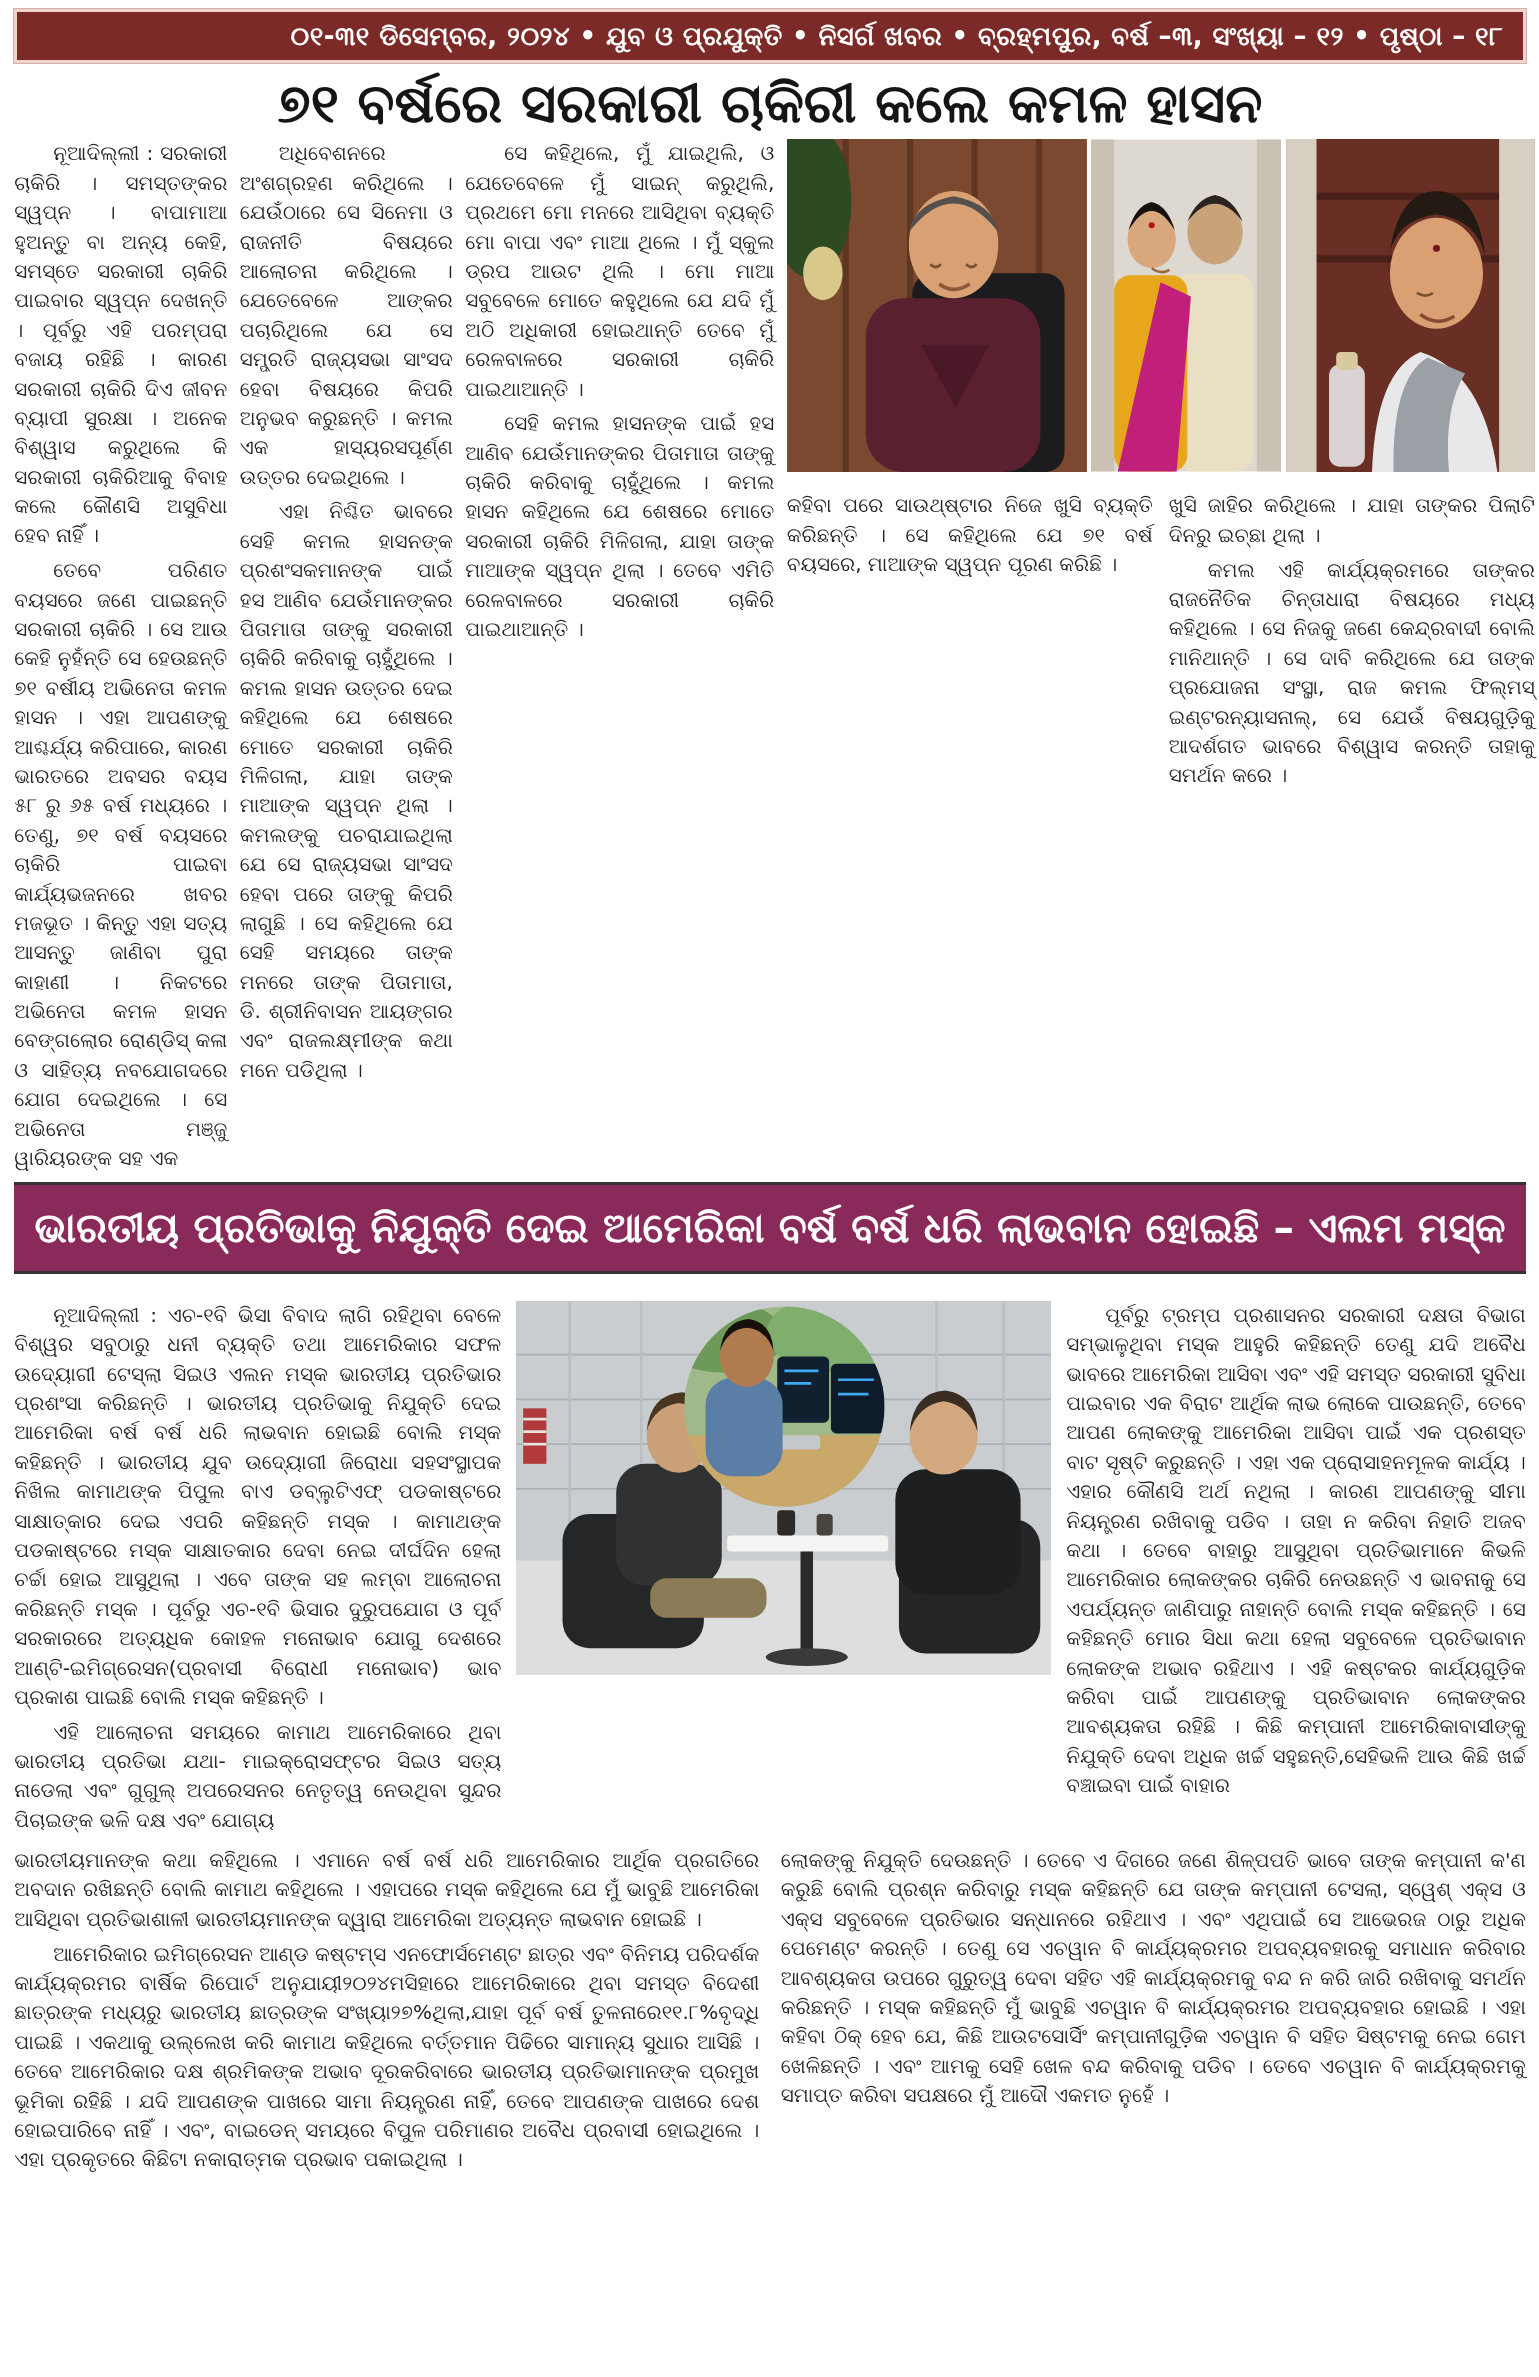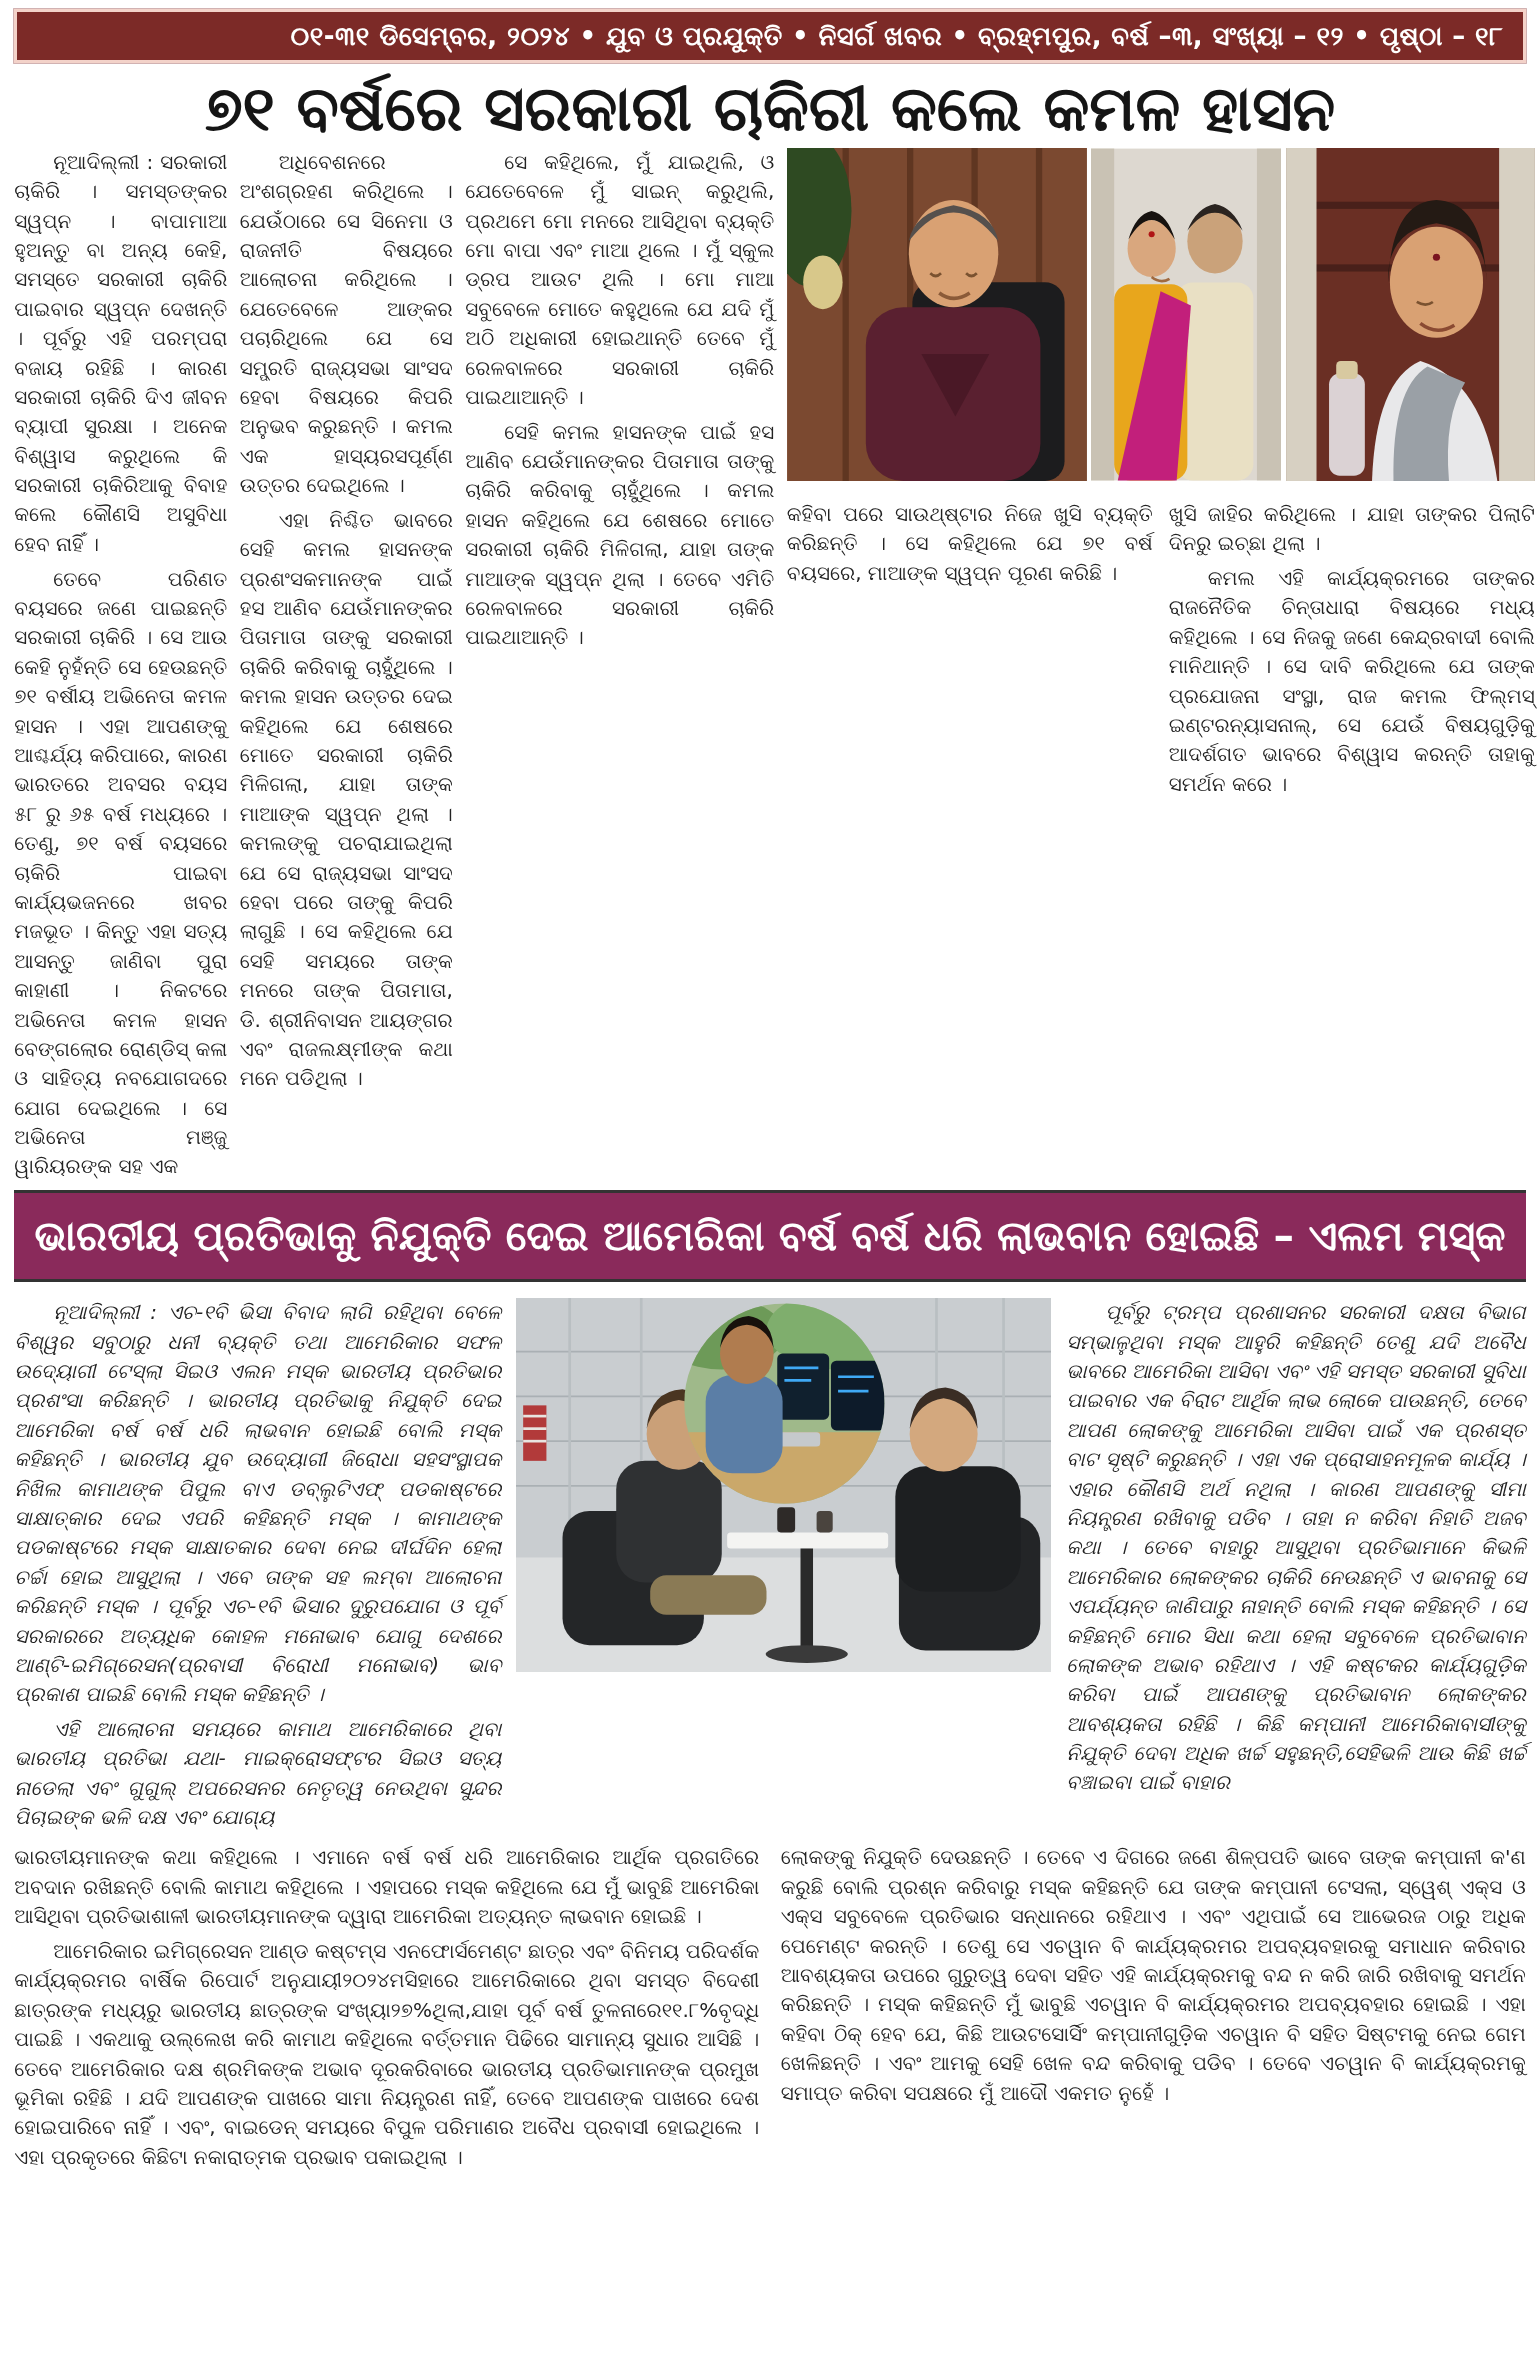--- a/index.html
+++ b/index.html
@@ -5,21 +5,21 @@
   html,body{margin:0;padding:0;background:#ffffff;}
   body{width:1540px;font-family:"DejaVu Sans",sans-serif;color:#1b1b1b;}
   .page{width:1540px;min-height:2377px;box-sizing:border-box;padding:9px 14.3px 5.4px 14.3px;background:#fff;}
 
   
   .masthead{background:#7c2a27;border:3.6px solid #f3d2c9;box-shadow:0 0 0 0.9px #caa;
     height:48px;display:flex;align-items:center;justify-content:flex-end;
     padding:0 19.7px;color:#fff;font-size:26px;font-weight:bold;letter-spacing:0.4px;overflow:hidden;white-space:nowrap;}
 
   
-  h1.headline{margin:12.5px 0 3.6px 0;text-align:center;font-size:62px;line-height:1.05;
+  h1.headline{margin:12.5px 0 3.6px 0;text-align:center;font-size:54px;line-height:1.05;
     font-weight:bold;color:#151515;letter-spacing:0;}
 
   p.body{font-size:20px;line-height:1.47;text-align:justify;margin:0 0 5.4px 0;text-indent:39px;color:#222;}
   p.body.noindent{text-indent:0;}
 
   
   .a1{display:flex;gap:12.5px;margin-top:7.2px;min-height:669px;}
   .a1 .col1,.a1 .col2{width:213px;flex:0 0 auto;}
   .a1 .col3{width:309px;flex:0 0 auto;}
   .a1 .rightblock{flex:1;display:flex;flex-direction:column;gap:19px;}
@@ -27,21 +27,21 @@
   .photostrip svg{display:block;height:333px;}
   .a1textrow{display:flex;gap:16px;flex:1;}
   .a1textrow .tcol{flex:1;}
 
   
   .banner{margin-top:3px;background:#8a2a5b;border-top:3.6px solid #333;border-bottom:3.6px solid #333;
     height:86px;display:flex;align-items:center;justify-content:center;color:#fff;
     font-size:41px;font-weight:bold;text-align:center;overflow:hidden;white-space:nowrap;}
 
   
-  .a2row1{display:flex;gap:15px;margin-top:16px;font-style:italic;}
+  .a2row1{display:flex;gap:15px;margin-top:27px;}
   .a2row1 .lcol{width:487px;flex:0 0 auto;}
   .a2row1 .rcol{flex:1;}
   .a2row1 svg{display:block;}
   .a2row2{display:flex;gap:21.5px;margin-top:5.4px;}
   .a2row2 .bcol{flex:1;}
 </style>
 </head>
 <body>
 
 <div class="page">

